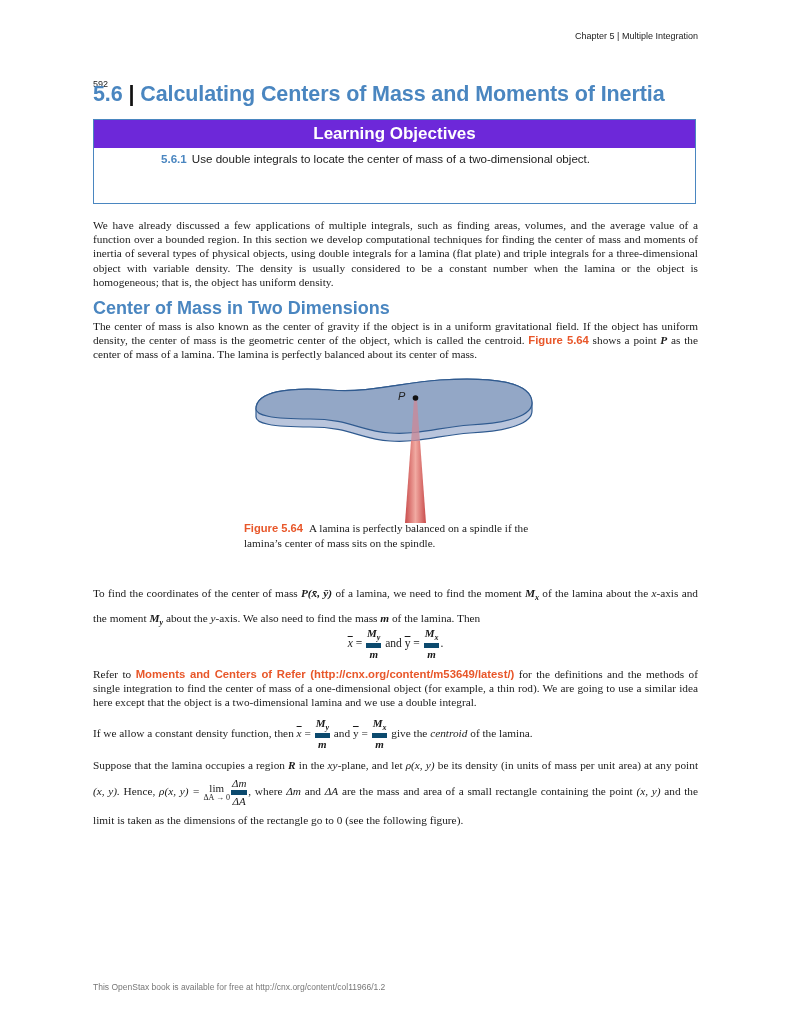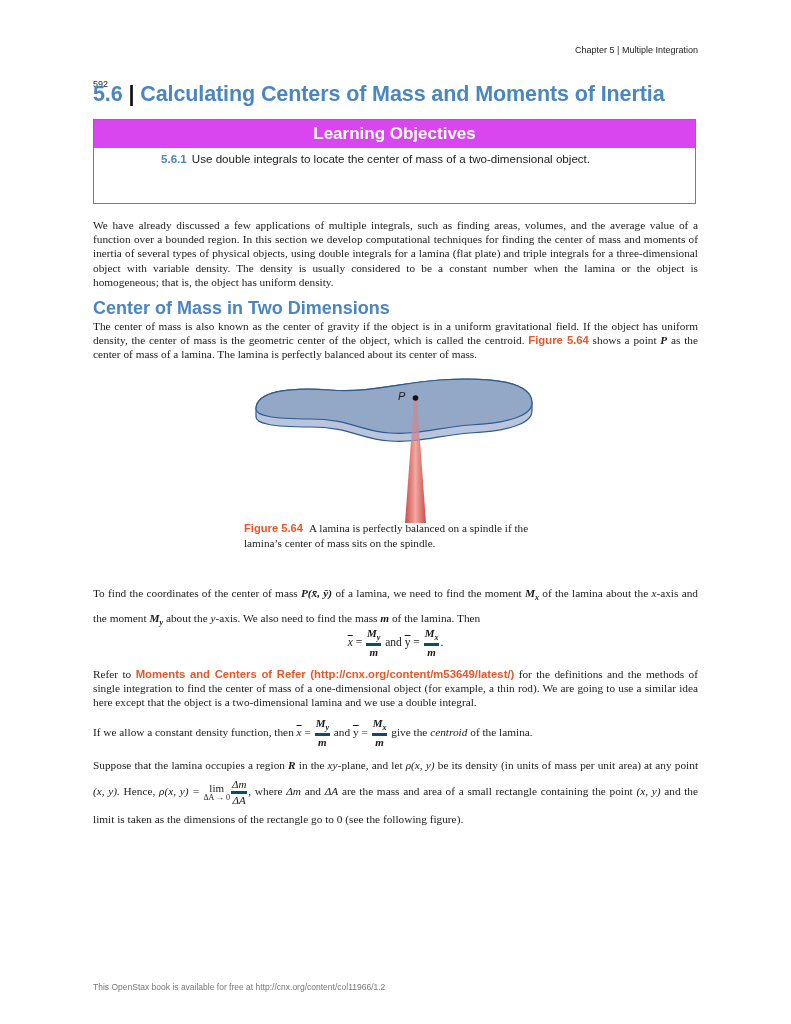--- a/index.html
+++ b/index.html
@@ -1,37 +1,37 @@
 <!DOCTYPE html>
 <html><head>
 <meta charset="utf-8">
 <style>
   html, body { margin: 0; padding: 0; background: #ffffff; }
   body { width: 791px; height: 1024px; position: relative; overflow: hidden; font-family: "Liberation Serif", serif; color: #1a1a1a; }
   .abs { position: absolute; }
   .sans { font-family: "Liberation Sans", sans-serif; }
   .header-left { left: 93px; top: 31px; font-size: 9px; font-family: "Liberation Sans", sans-serif; color: #222; margin-top: 48px; }
-  .header-right { right: 93px; top: 31px; font-size: 9px; font-family: "Liberation Sans", sans-serif; color: #222; margin-top: 14px; }
+  .header-right { right: 93px; top: 31px; font-size: 9px; font-family: "Liberation Sans", sans-serif; color: #222; }
   .section-title { left: 93px; top: 82px; font-family: "Liberation Sans", sans-serif; font-weight: bold; font-size: 21.5px; color: #4a86c0; white-space: nowrap; letter-spacing: -0.1px; }
   .section-title .bar { color: #111; }
   .lo-box { left: 93px; top: 119px; width: 603px; height: 85px; border: 1px solid #4a86c0; box-sizing: border-box; }
-  .lo-header { height: 28px; background: #d946ef; color: #fff; font-family: "Liberation Sans", sans-serif; font-weight: bold; font-size: 17px; text-align: center; line-height: 28px; }
+  .lo-header { height: 28px; background: #6d28d9; color: #fff; font-family: "Liberation Sans", sans-serif; font-weight: bold; font-size: 17px; text-align: center; line-height: 28px; }
   .lo-list { padding: 2px 0 0 39px; font-family: "Liberation Sans", sans-serif; font-size: 11.6px; }
   .lo-item { height: 18px; line-height: 18px; white-space: nowrap; color: #222; }
   .lo-num { color: #4a86c0; font-weight: bold; margin-right: 5px; margin-left: 28px; }
   .para { left: 93px; width: 605px; font-size: 11.3px; line-height: 14.2px; text-align: justify; }
   .subhead { left: 93px; top: 298px; font-family: "Liberation Sans", sans-serif; font-weight: bold; font-size: 18px; color: #4a86c0; }
   .link { color: #e8572a; font-family: "Liberation Sans", sans-serif; font-weight: bold; }
   .mi { font-style: italic; }
   .mb { font-style: italic; font-weight: bold; }
   .figure { left: 250px; top: 375px; width: 290px; height: 150px; }
   .caption { left: 244px; top: 521px; width: 310px; font-size: 11.2px; line-height: 15px; }
   .caption .fig-label { color: #e8572a; font-family: "Liberation Sans", sans-serif; font-weight: bold; margin-right: 6px; }
   .frac { display: inline-block; vertical-align: middle; text-align: center; line-height: 1; margin: 0 1px; }
-  .frac .num { display: block; border-bottom: 3px solid #0c4a6e; padding: 0 1px 1px; font-size: 11px; }
+  .frac .num { display: block; border-bottom: 5px solid #0c4a6e; padding: 0 1px 1px; font-size: 11px; }
   .frac .den { display: block; padding-top: 1px; font-size: 11px; }
   .overline { text-decoration: overline; }
   .eq-center { left: 93px; width: 605px; top: 628px; text-align: center; font-size: 11.5px; }
   .footer { left: 93px; top: 982px; font-size: 8.5px; font-family: "Liberation Sans", sans-serif; color: #777; text-align: right; }
   sub { font-size: 8px; }
   .lim { display: inline-block; vertical-align: middle; text-align: center; line-height: 1; }
   .lim .l1 { display: block; font-size: 11px; }
   .lim .l2 { display: block; font-size: 8px; }
 </style>
 </head>

